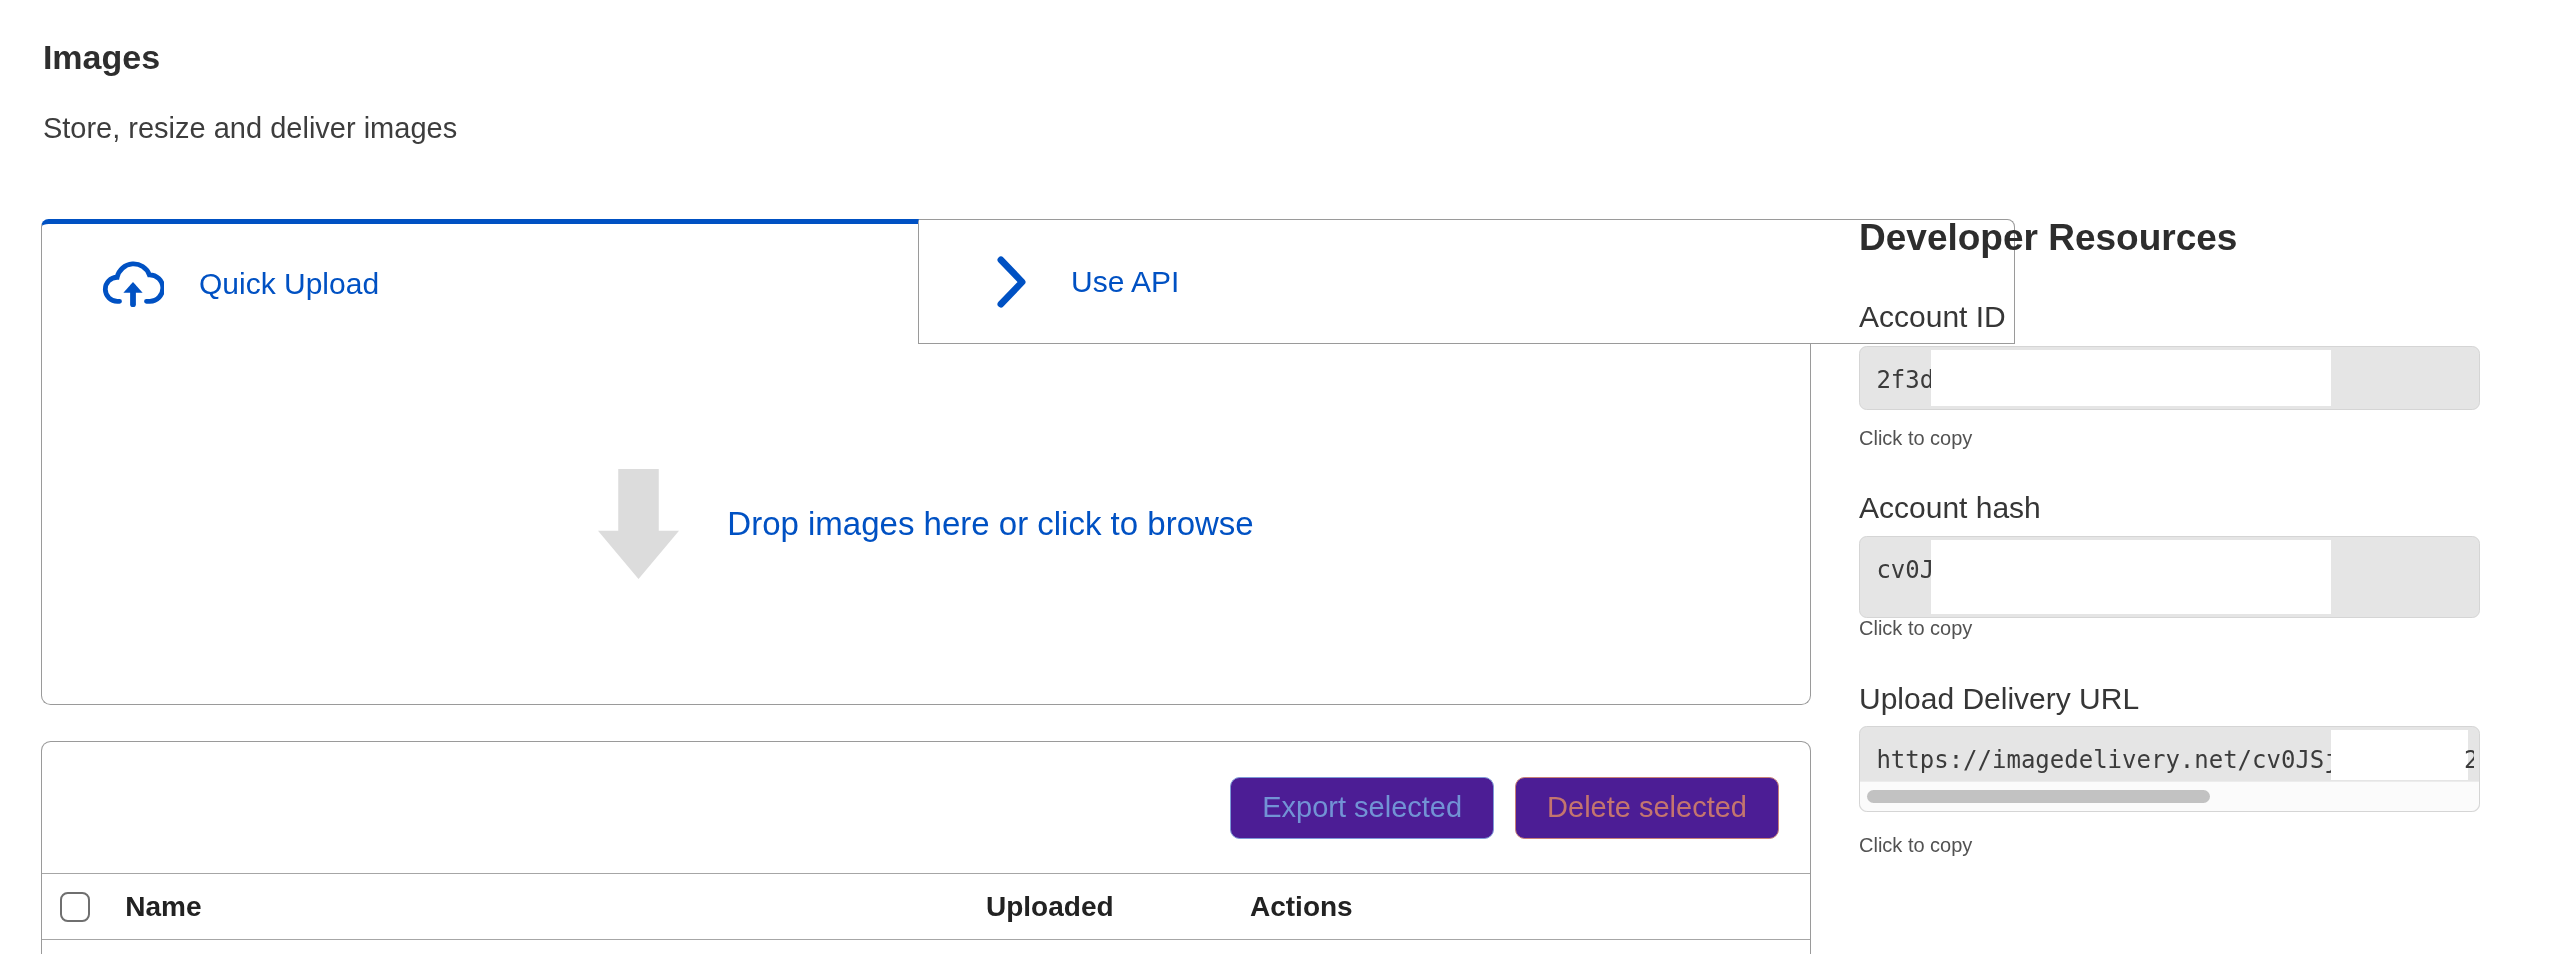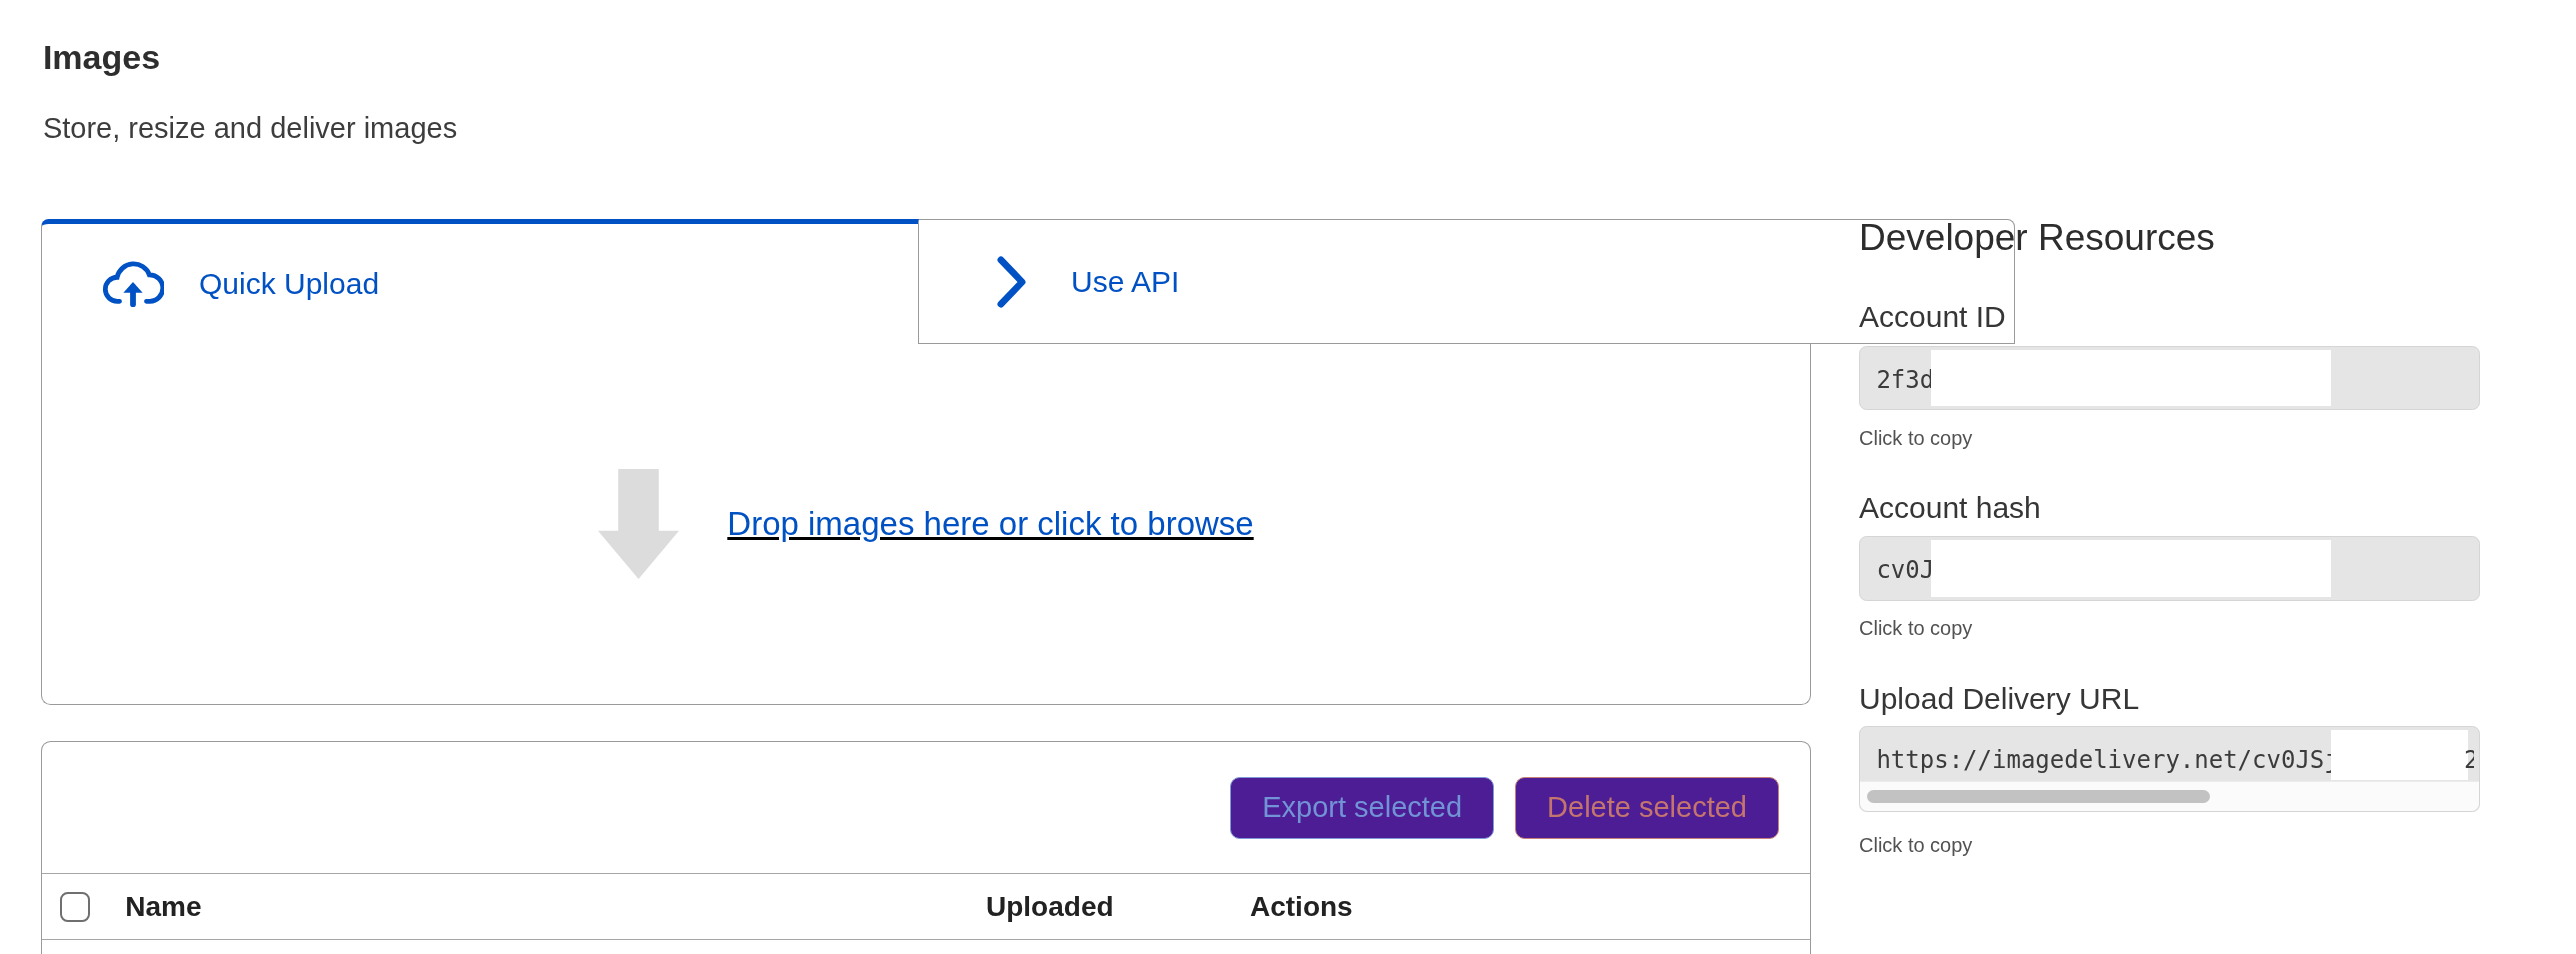--- a/index.html
+++ b/index.html
@@ -18,21 +18,21 @@
                 border-right:1.9px solid #9a9a9a; border-top-left-radius:7.7px;
                 padding-left:60px; gap:35px; }
   .tab-inactive { flex:1; border-top:1.9px solid #9a9a9a; border-right:1.9px solid #9a9a9a;
                   border-bottom:1.9px solid #9a9a9a; border-top-right-radius:7.7px;
                   padding-left:77px; gap:44px; }
   .tab-label { font-size:30px; color:#0051c3; }
 
   .dropzone { position:absolute; left:0; top:344px; width:1770px; height:361px;
               border-left:1.9px solid #9a9a9a; border-right:1.9px solid #9a9a9a;
               border-bottom:1.9px solid #9a9a9a; border-radius:0 0 9.6px 9.6px;
-              display:flex; align-items:center; justify-content:center; gap:48px; cursor:pointer;text-decoration:underline; }
+              display:flex; align-items:center; justify-content:center; gap:48px; cursor:pointer; }
   .dropzone-label { font-size:33px; color:#0051c3; }
 
   .table-panel { position:absolute; left:0; top:741px; width:1770px; height:250px;
                  border:1.9px solid #9a9a9a; border-bottom:none; border-radius:9.6px 9.6px 0 0; }
   .toolbar { position:relative; height:131px; display:flex; align-items:center;
              justify-content:flex-end; padding-right:31px; gap:21px; }
   .btn { height:62px; padding:0 31px; font-size:29px; background:#4c1d95;
          border-radius:9.6px; border:1.9px solid; cursor:pointer;
          font-family:"Liberation Sans", sans-serif; }
   .btn-export { color:#7293d5; border-color:#7e9ad8; }
@@ -41,31 +41,31 @@
                 border-bottom:1.9px solid #a6a6a6; display:flex; align-items:center; }
   .checkbox { width:30px; height:30px; margin-left:18.3px; border:2.9px solid #6f6f6f;
               border-radius:7.7px; background:#fff; cursor:pointer; }
   .col { font-size:28px; font-weight:bold; color:#222; }
   .col-name { margin-left:35px; }
   .col-uploaded { position:absolute; left:932px;margin-left:12px; }
   .col-actions { position:absolute; left:1208px; }
 
   
   .sidebar { position:absolute; left:1859px; top:0; width:621px; height:954px; }
-  .sidebar-title { position:absolute; left:0; top:217px; font-size:37px; font-weight:normal; color:#2d2d2d; }
+  .sidebar-title { position:absolute; left:0; top:217px; font-size:37px; font-weight:bold; color:#2d2d2d; }
   .dr-label { position:absolute; left:0; font-size:30px; color:#363636; }
   .dr-box { position:absolute; left:0; width:621px; background:#e5e5e5;
             border:1.9px solid #d5d5d5; border-radius:7.7px; cursor:pointer; }
   .mono { position:absolute; left:16.4px; font-family:"DejaVu Sans Mono", monospace;
           font-size:24px; color:#3b3b3b; white-space:pre; }
   .redact { position:absolute; top:2.9px; bottom:2.9px; background:#ffffff; }
   .dr-hint { position:absolute; left:0; font-size:20px; color:#525252; }
 
   .lbl-1 { top:300px; } .box-1 { top:346px; height:64px; } .hint-1 { top:427px; }
-  .lbl-2 { top:491px; } .box-2 { top:536px; height:65px; } .hint-2 { top:617px; }
+  .lbl-2 { top:491px; } .box-2 { top:536px; height:82px; } .hint-2 { top:617px; }
   .lbl-3 { top:682px; } .box-3 { top:726px; height:86px; } .hint-3 { top:834px; }
   .box-1 .mono, .box-2 .mono { top:19px; }
   .box-3 .mono { top:19px; }
   .redact-12 { left:71px; width:400px; }
   .redact-3 { left:471px; width:137px; top:2.9px; bottom:auto; height:50px; }
   .url-sliver { position:absolute; left:604px; top:19px; width:9.6px; overflow:hidden;
                 font-family:"DejaVu Sans Mono", monospace; font-size:24px; color:#3b3b3b; }
   .scroll-strip { position:absolute; left:0; right:0; bottom:0; height:30px;
                   background:#fbfbfb; border-top:1.9px solid #ececec;
                   border-radius:0 0 7.7px 7.7px; }

